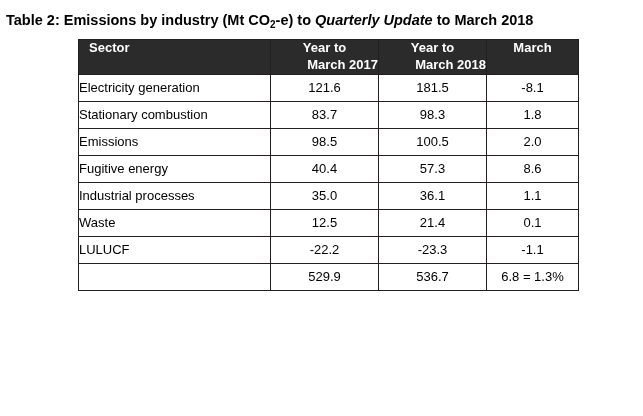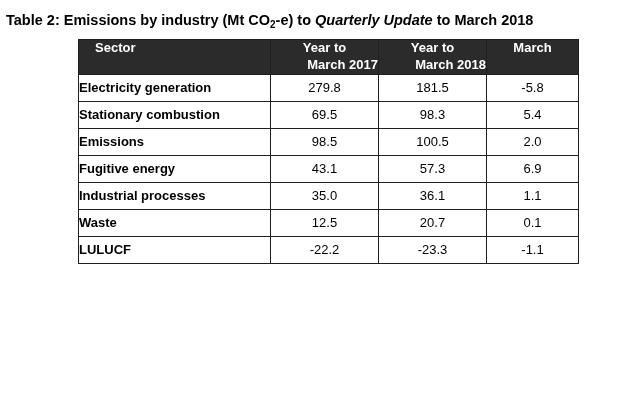--- a/index.html
+++ b/index.html
@@ -56,33 +56,33 @@
     font-weight: bold;
     font-size: 13.5px;
     text-align: center;
     vertical-align: top;
     padding: 7px 6px 8px 6px;
     line-height: 1.28;
     border-color: #2b2b2b;
   }
   thead th.sector-head {
     text-align: left;
-    padding-left: 16px;
+    padding-left: 10px;
   }
   col.c-sector { width: 192px; }
   col.c-y1 { width: 108px; }
   col.c-y2 { width: 108px; }
   col.c-change { width: 92px; }
 
   tbody td {
     height: 26px;
     line-height: 26px;
   }
   td.sector {
-    font-weight: bold;
+    font-weight: normal;
     text-align: left;
     padding-left: 10px;
   }
   td.num {
     text-align: center;
   }
   tr.total td {
     font-weight: normal;
   }
   tr.total td.sector {
@@ -123,56 +123,62 @@
           <span class="hdr-line2">March 2018</span>
         </th>
         <th>
           <span>March</span>
         </th>
       </tr>
     </thead>
     <tbody>
       <tr>
         <td class="sector">Electricity generation</td>
-        <td class="num">279.8</td>
+        <td class="num">121.6</td>
         <td class="num">181.5</td>
-        <td class="num">-5.8</td>
+        <td class="num">-8.1</td>
       </tr>
       <tr>
         <td class="sector">Stationary combustion</td>
-        <td class="num">69.5</td>
+        <td class="num">83.7</td>
         <td class="num">98.3</td>
-        <td class="num">5.4</td>
+        <td class="num">1.8</td>
       </tr>
       <tr>
         <td class="sector">Emissions</td>
         <td class="num">98.5</td>
         <td class="num">100.5</td>
         <td class="num">2.0</td>
       </tr>
       <tr>
         <td class="sector">Fugitive energy</td>
-        <td class="num">43.1</td>
+        <td class="num">40.4</td>
         <td class="num">57.3</td>
-        <td class="num">6.9</td>
+        <td class="num">8.6</td>
       </tr>
       <tr>
         <td class="sector">Industrial processes</td>
         <td class="num">35.0</td>
         <td class="num">36.1</td>
         <td class="num">1.1</td>
       </tr>
       <tr>
         <td class="sector">Waste</td>
         <td class="num">12.5</td>
-        <td class="num">20.7</td>
+        <td class="num">21.4</td>
         <td class="num">0.1</td>
       </tr>
       <tr>
         <td class="sector">LULUCF</td>
         <td class="num">-22.2</td>
         <td class="num">-23.3</td>
         <td class="num">-1.1</td>
       </tr>
+      <tr class="total">
+        <td class="sector"></td>
+        <td class="num">529.9</td>
+        <td class="num">536.7</td>
+        <td class="num">6.8 = 1.3%</td>
+      </tr>
     </tbody>
   </table>
 
 </div>
 
 </body></html>

